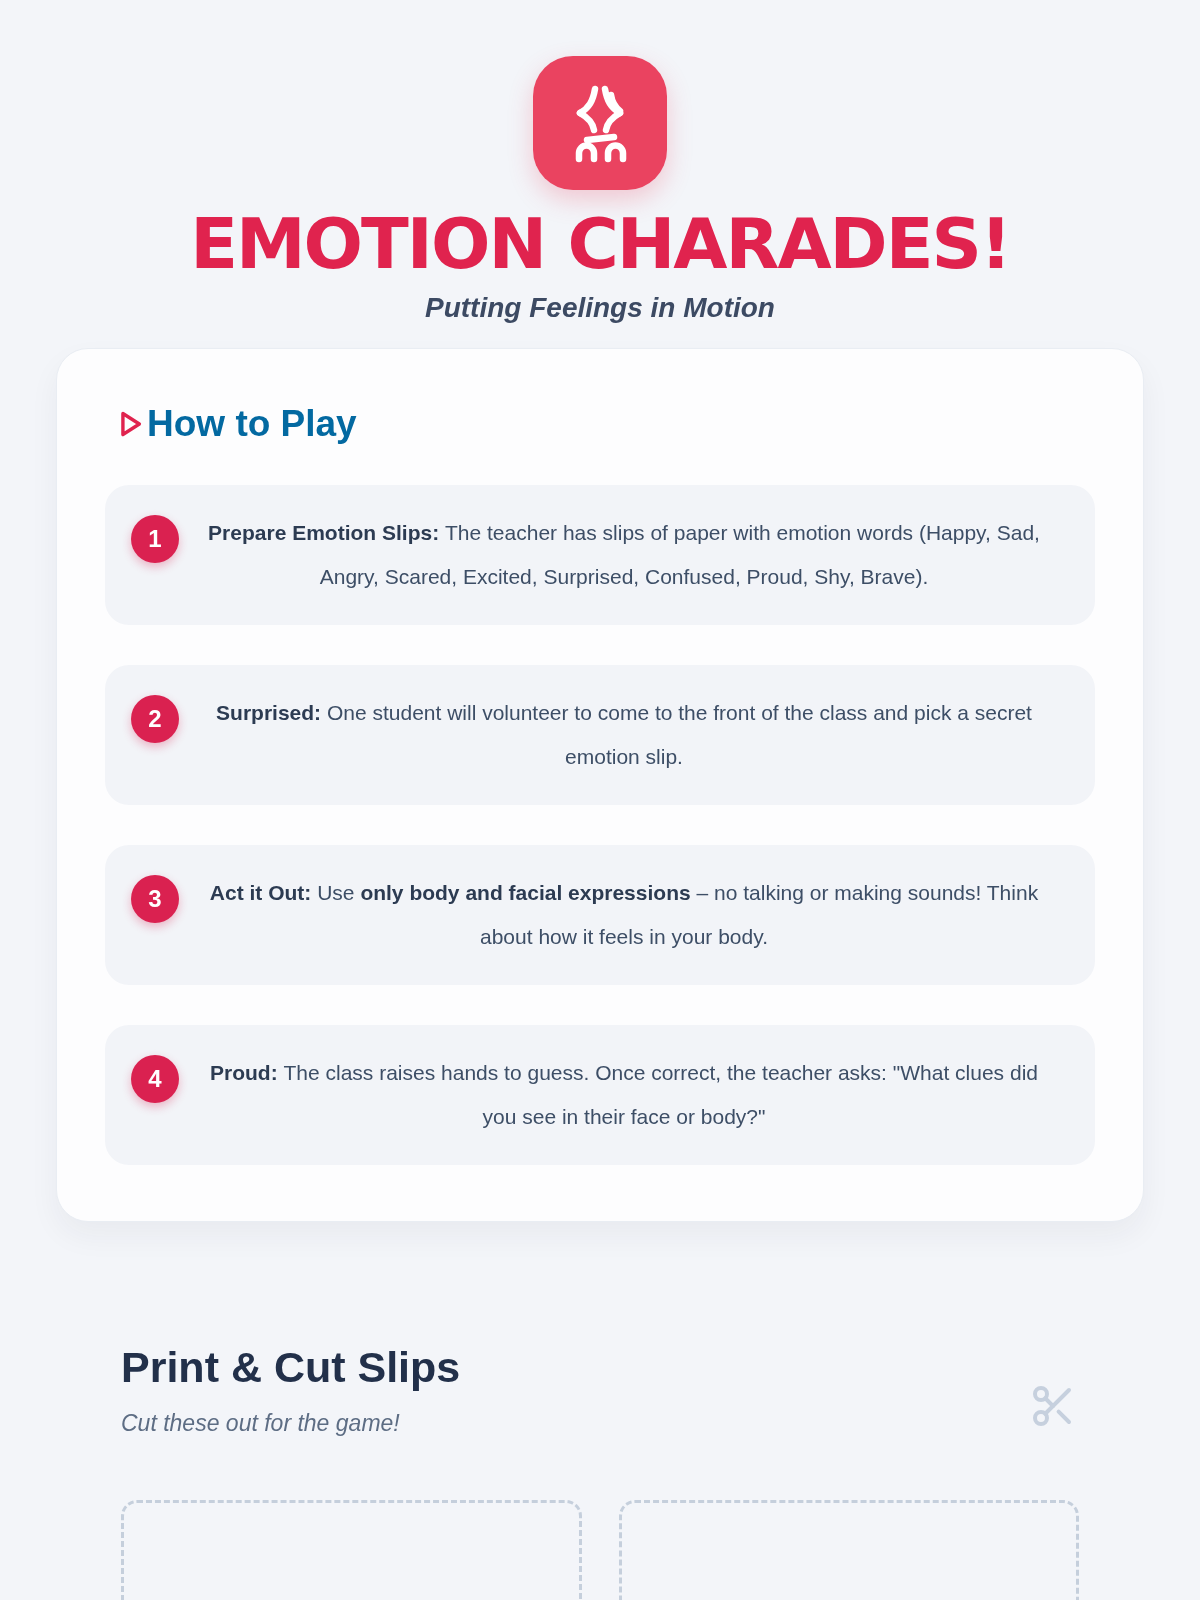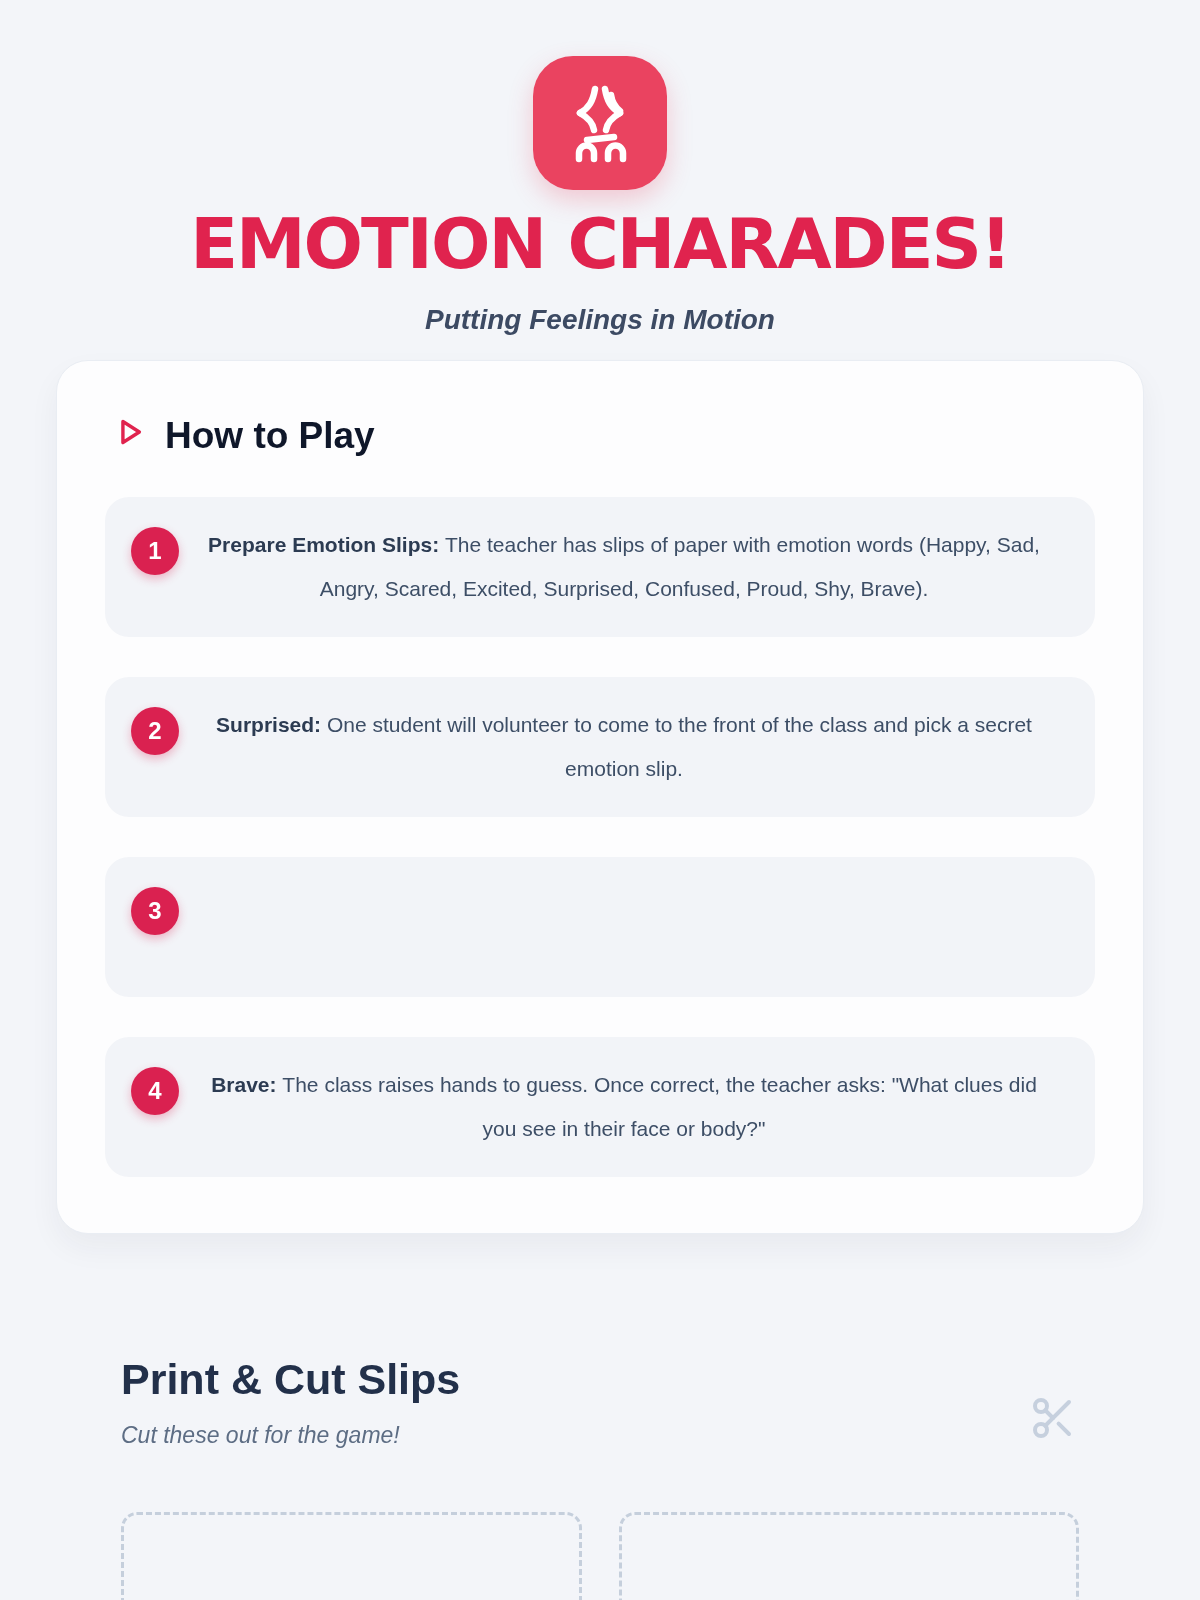--- a/index.html
+++ b/index.html
@@ -21,37 +21,37 @@
     box-shadow: 0 10px 24px rgba(234, 67, 96, 0.25);
   }
   .app-icon svg { width: 96px; height: 96px; }
   .main-title {
     margin-top: 14px;
     font-family: "DejaVu Sans", sans-serif;
     font-size: 70px; font-weight: 700; letter-spacing: -2px;
     line-height: 80px; color: #e0234e;
   }
   .subtitle {
-    margin-top: 20px;
+    margin-top: 8px;
     font-size: 28px; font-weight: 700; font-style: italic;
     color: #3c4a63;
   }
 
   
   .howto-card {
     width: 1088px; margin: 24px auto 0;
     background: #fdfdfe;
     border: 1px solid #e9edf3;
     border-radius: 32px;
     box-shadow: 0 14px 30px rgba(30, 41, 59, 0.05);
     padding: 54px 48px 56px;
   }
   .howto-heading {
-    display: flex; gap: 18px;
-    color: #0f172a; font-size: 37px; font-weight: 700;
+    display: flex; align-items: center; 
+    color: #0369a1; font-size: 37px; font-weight: 700;
     padding-left: 8px;
   }
   .play-icon { width: 34px; height: 34px; display: inline-flex; }
   .play-icon svg { width: 34px; height: 34px; }
 
   .steps { margin-top: 40px; display: flex; flex-direction: column; gap: 40px; }
   .step {
     background: #f2f4f8;
     border-radius: 24px;
     padding: 26px 40px 26px 26px;
@@ -139,24 +139,25 @@
       <div class="step">
         <div class="badge">1</div>
         <p class="step-text"><b>Prepare Emotion Slips: </b><span>The teacher has slips of paper with emotion words (Happy, Sad, Angry, Scared, Excited, Surprised, Confused, Proud, Shy, Brave).</span></p>
       </div>
       <div class="step">
         <div class="badge">2</div>
         <p class="step-text"><b>Surprised: </b><span>One student will volunteer to come to the front of the class and pick a secret emotion slip.</span></p>
       </div>
       <div class="step">
         <div class="badge">3</div>
+        <p class="step-text"><b>Act it Out: </b><span>Use </span><b>only body and facial expressions</b><span> – no talking or making sounds! Think about how it feels in your body.</span></p>
       </div>
       <div class="step">
         <div class="badge">4</div>
-        <p class="step-text"><b>Brave: </b><span>The class raises hands to guess. Once correct, the teacher asks: "What clues did you see in their face or body?"</span></p>
+        <p class="step-text"><b>Proud: </b><span>The class raises hands to guess. Once correct, the teacher asks: "What clues did you see in their face or body?"</span></p>
       </div>
     </div>
   </section>
 
   <section class="slips-section">
     <h3 class="slips-heading">Print &amp; Cut Slips</h3>
     <p class="slips-sub">Cut these out for the game!</p>
     <span class="scissors-icon">
       <svg viewBox="0 0 24 24" fill="none" stroke="currentColor" stroke-width="2" stroke-linecap="round" stroke-linejoin="round">
         <circle cx="6" cy="6" r="3"></circle>

